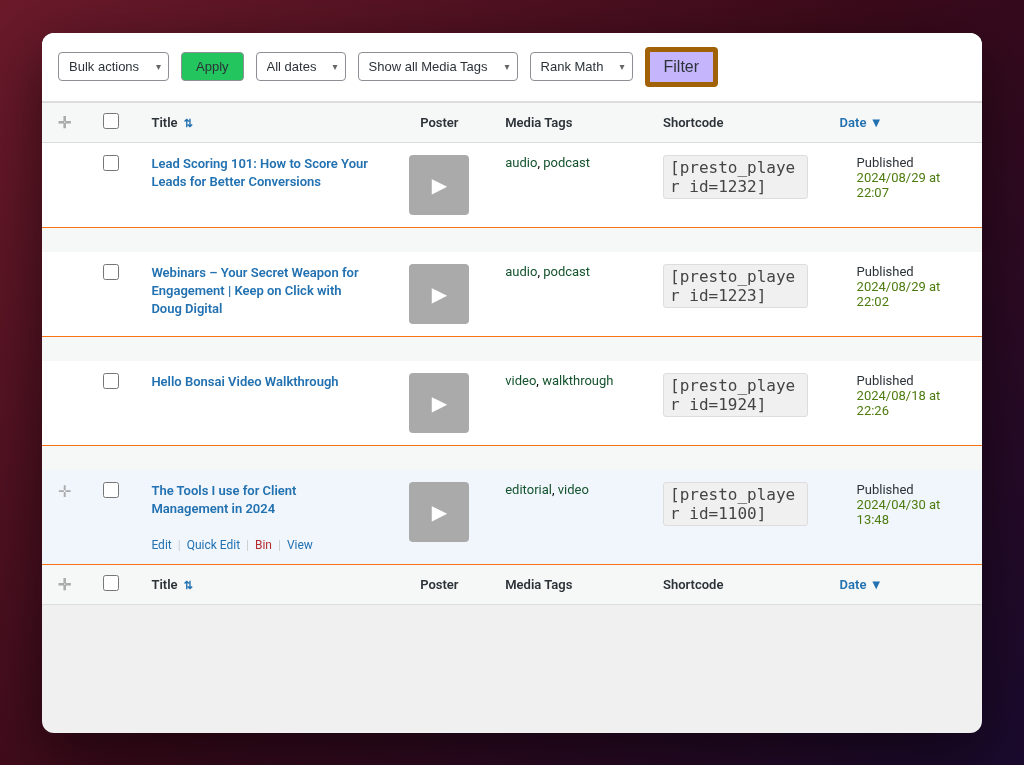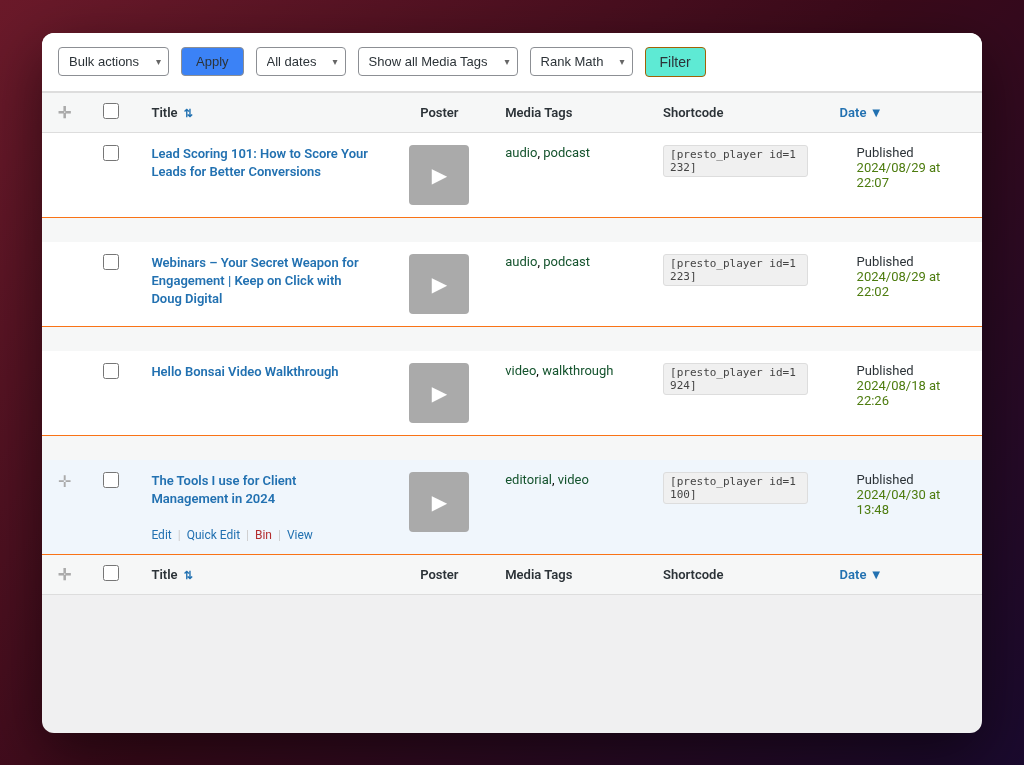--- a/index.html
+++ b/index.html
@@ -46,34 +46,34 @@
       outline: none;
     }
     .select-arrow {
       position: absolute;
       right: 8px;
       pointer-events: none;
       color: #666;
       font-size: 10px;
     }
     .btn-apply {
-      background: #3b82f6;
+      background: #22c55e;
       border: 1px solid #8c8f94;
       border-radius: 4px;
       padding: 6px 14px;
       font-size: 13px;
       color: #2c3338;
       cursor: pointer;
     }
     .btn-filter {
-      background: #5eead4;
-      border: 1px solid #a16207;
+      background: #c4b5fd;
+      border: 5px solid #a16207;
       border-radius: 4px;
       padding: 6px 14px;
-      font-size: 14px;
+      font-size: 16px;
       color: #2c3338;
       cursor: pointer;
     }
     .table-wrap {
       background: #fff;
       margin: 0;
     }
     table {
       width: 100%;
       border-collapse: collapse;
@@ -148,21 +148,21 @@
       color: #14532d;
       text-decoration: none;
     }
     .shortcode-badge {
       display: inline-block;
       background: #f0f0f0;
       border: 1px solid #ddd;
       border-radius: 3px;
       padding: 2px 6px;
       font-family: monospace;
-      font-size: 11px;
+      font-size: 16px;
       color: #444;
       word-break: break-all;
     }
     .date-info { font-size: 13px; color: #2c3338; margin-left: 17px; }
     .date-info .date-label { color: #2c3338; }
     .date-info .date-val { color: #4d7c0f; }
     input[type="checkbox"] {
       width: 16px;
       height: 16px;
       cursor: pointer;

